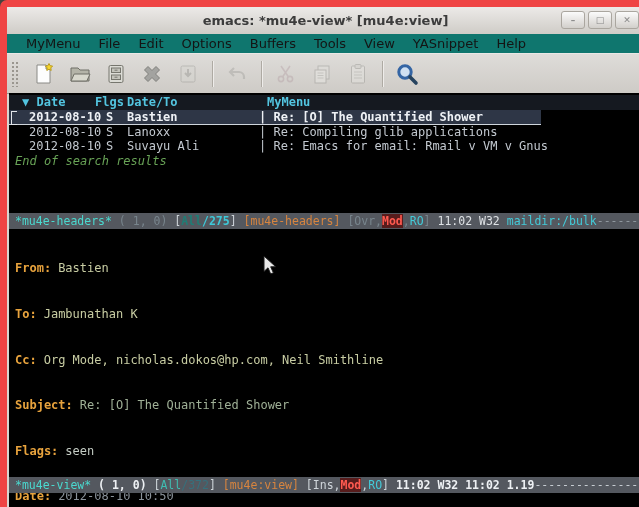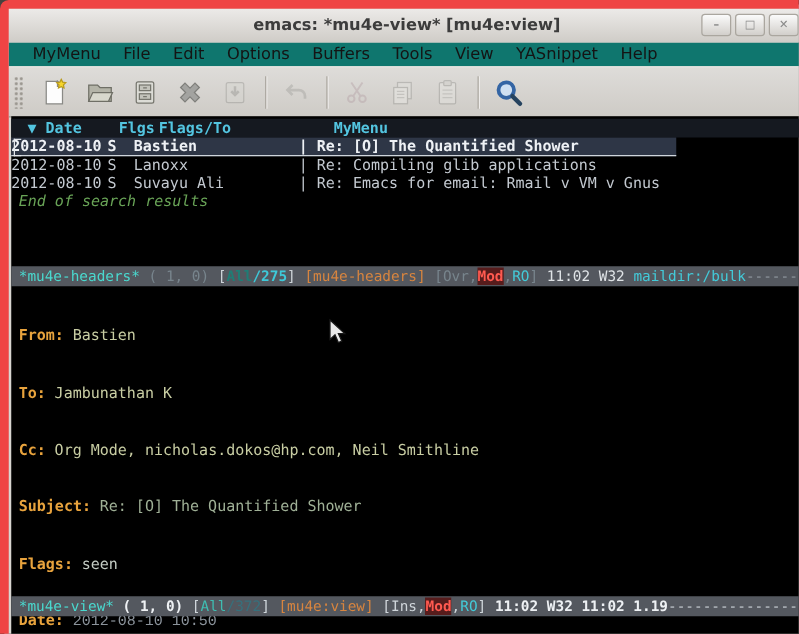--- a/index.html
+++ b/index.html
@@ -26,21 +26,21 @@
   .tbtn{width:36px;height:32px;display:flex;align-items:center;justify-content:center;}
   .tbtn.disabled{opacity:.38;}
   .tb-sep{width:1px;height:26px;background:#aeaaa3;margin:0 6px;box-shadow:1px 0 0 #eeecea;}
   
   .emacs-area{position:absolute;left:2px;top:86px;width:633px;height:419px;background:#000000;
               font-family:"DejaVu Sans Mono",monospace;font-size:12px;color:#c3c9d0;}
   .header-line{position:absolute;left:0;right:0;top:2px;height:15px;line-height:15px;background:#151920;
                color:#53c5e0;font-weight:bold;display:flex;padding-left:13px;white-space:pre;}
   .hl-date{width:73px;}.hl-flags{width:32px;}.hl-from{width:140px;}.hl-subj{flex:1;}
   .hrows{position:absolute;left:0;right:0;top:17px;}
-  .hrow{height:14.5px;line-height:14.5px;display:flex;white-space:pre;box-sizing:border-box;}
+  .hrow{height:14.5px;line-height:14.5px;display:flex;padding-left:20px;white-space:pre;box-sizing:border-box;}
   .hr-date{width:77px;}.hr-flags{width:21px;}.hr-from{width:132px;}.hr-subj{flex:1;}
   .hrow.selected{width:532px;background:#2e3646;color:#eef1f5;font-weight:bold;
                  border-bottom:1px solid #cfd5dc;}
   .fringe-mark{position:absolute;left:2px;top:18px;width:5px;height:12px;
                border:1px solid #e3e6ea;border-right:none;}
   .eos{position:absolute;left:6px;top:61px;height:14px;line-height:14px;font-style:italic;color:#69a457;}
   
   .modeline{position:absolute;left:0;right:0;height:16px;line-height:16px;background:#54585f;
             font-size:11.5px;padding-left:6px;white-space:pre;overflow:hidden;}
   .ml1{top:120px;}  .ml2{top:384px;}
@@ -61,21 +61,21 @@
   .ml-white2{color:#eef1f4;font-weight:bold;}
   .ml-dash2{color:#c6ccd1;}
   
   .view{position:absolute;left:6px;right:0;top:138px;line-height:15.2px;white-space:pre;color:#d5dade;}
   .vline{height:15.2px;}
   .fld-lbl{color:#e8a33d;font-weight:bold;}
   .fld-val{margin-left:7px;}
   .val-name{color:#c8cda3;}
   .val-subject{color:#9fb096;}
   .val-plain{color:#c4ccc4;}
-  .val-dim{color:#8b939b;font-family:Liberation Mono, monospace;}
+  .val-dim{color:#8b939b;}
   .cursor{position:absolute;left:254px;top:162px;}
 </style>
 </head>
 <body>
 
 <div class="window">
 
   <div class="titlebar">
     <div class="title">emacs: *mu4e-view* [mu4e:view]</div>
     <div class="win-controls">
@@ -174,21 +174,21 @@
         <line x1="16" y1="16" x2="22" y2="22" stroke="#26435f" stroke-width="3.6" stroke-linecap="round"></line>
       </svg>
     </div>
   </div>
 
   <div class="emacs-area">
 
     <div class="header-line">
       <span class="hl-date"><span>▼</span> <span>Date</span></span>
       <span class="hl-flags">Flgs</span>
-      <span class="hl-from">Flags/To</span>
+      <span class="hl-from">Date/To</span>
       <span class="hl-subj">MyMenu</span>
     </div>
 
     <div class="hrows">
       <div class="hrow selected">
         <span class="hr-date">2012-08-10</span>
         <span class="hr-flags">S</span>
         <span class="hr-from">Bastien</span>
         <span class="hr-subj">| Re: [O] The Quantified Shower</span>
       </div>

